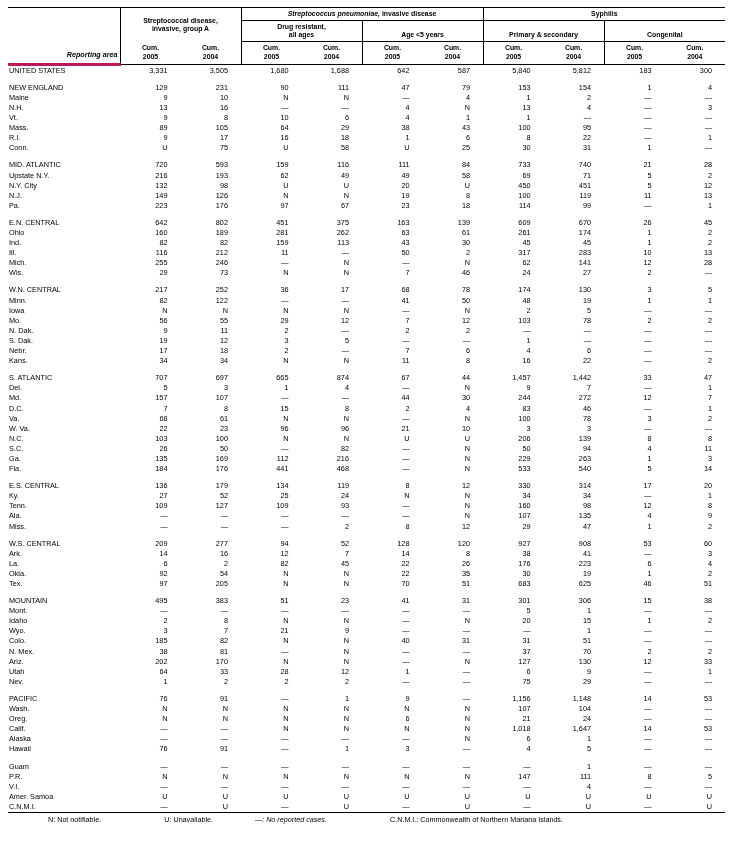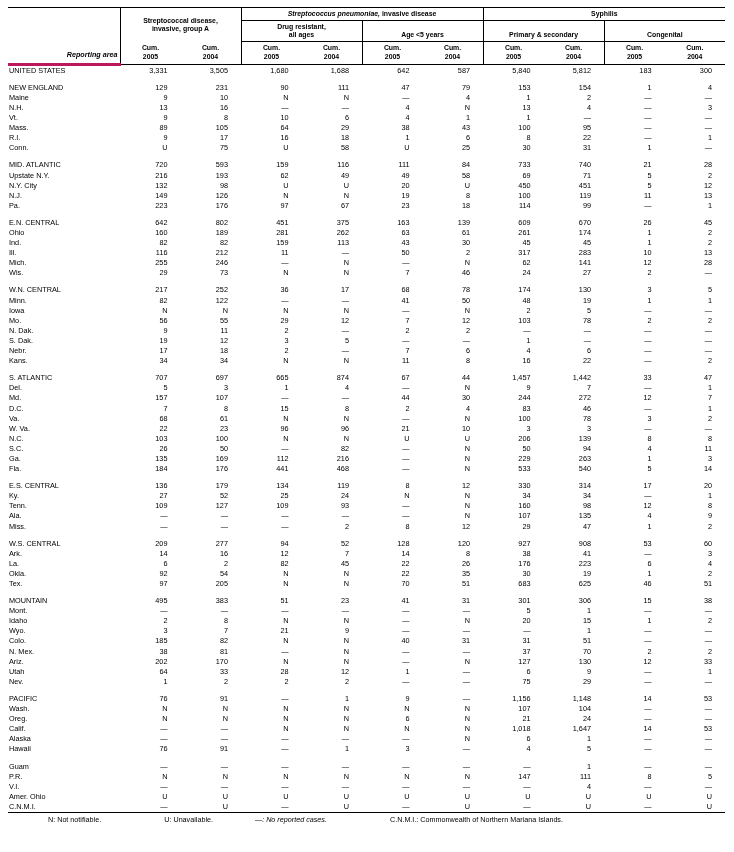--- a/index.html
+++ b/index.html
@@ -982,21 +982,21 @@
           <td class="num">—</td>
           <td class="num">—</td>
           <td class="num">—</td>
           <td class="num">—</td>
           <td class="num">—</td>
           <td class="num">4</td>
           <td class="num">—</td>
           <td class="num">—</td>
         </tr>
         <tr>
-          <td class="area">Amer. Ohio</td>
+          <td class="area">Amer. Samoa</td>
           <td class="num">U</td>
           <td class="num">U</td>
           <td class="num">U</td>
           <td class="num">U</td>
           <td class="num">U</td>
           <td class="num">U</td>
           <td class="num">U</td>
           <td class="num">U</td>
           <td class="num">U</td>
           <td class="num">U</td>

